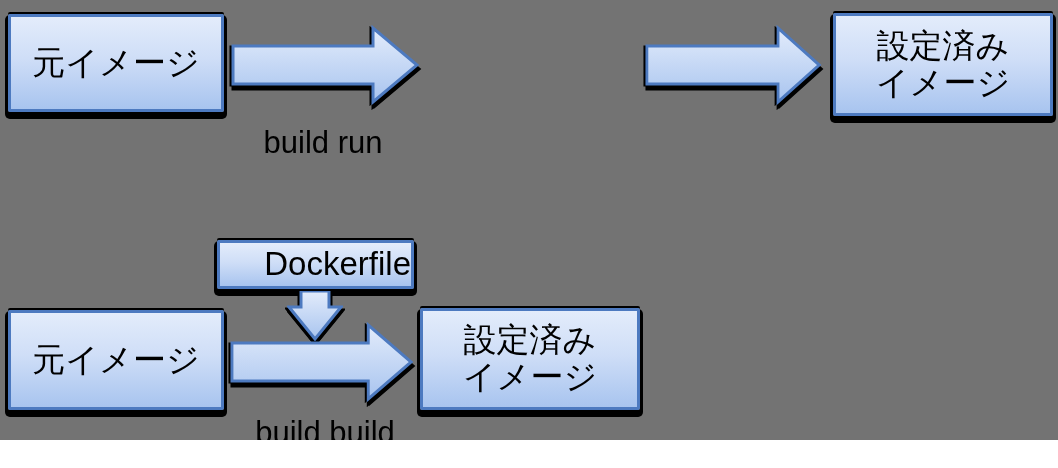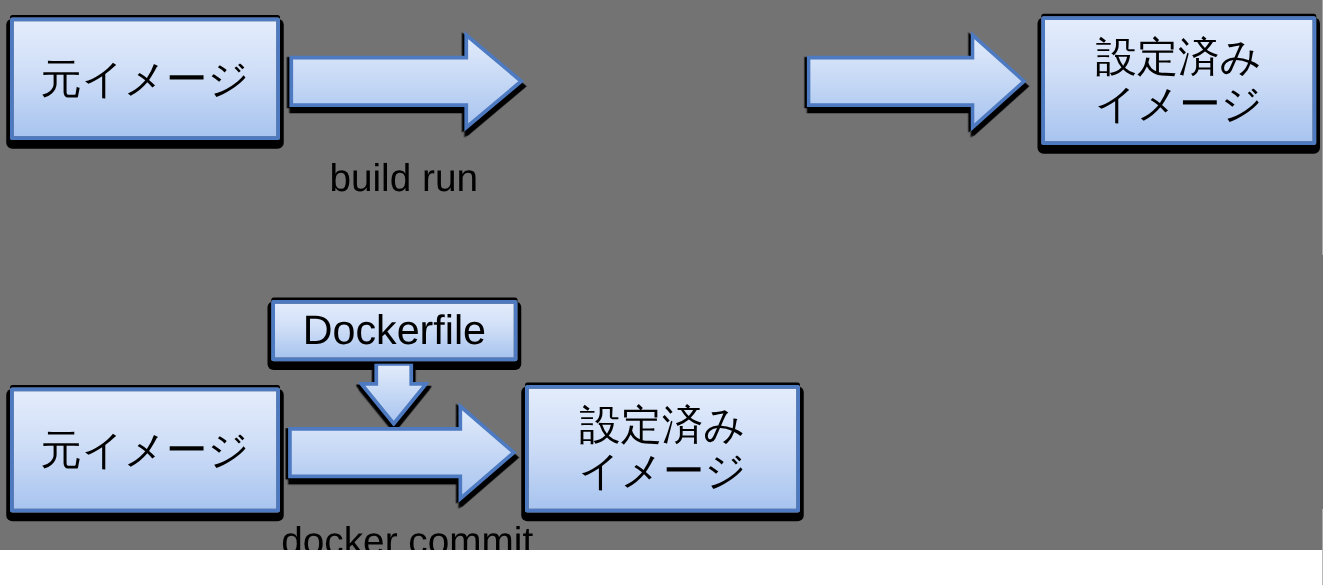--- a/index.html
+++ b/index.html
@@ -46,21 +46,21 @@
     filter: drop-shadow(2px 4px 0 #000000) drop-shadow(-2px 1px 0 #000000);
   }
   .arrow-down {
     position: absolute;
     filter: drop-shadow(2px 3px 0 #000000) drop-shadow(-2px 2px 0 #000000);
   }
   
   #box-src-top   { left: 8px;   top: 14px;  width: 216px; height: 98px;  }
   #box-initial   { left: 420px; top: 14px;  width: 217px; height: 100px; }
   #box-result-top{ left: 833px; top: 13px;  width: 220px; height: 103px; }
-  #box-dockerfile{ left: 217px; top: 240px; width: 197px; height: 49px;  }
+  #box-dockerfile{ left: 217px; top: 240px; width: 197px; height: 49px; align-items: flex-end;  }
   #box-src-bot   { left: 8px;   top: 310px; width: 216px; height: 100px; }
   #box-result-bot{ left: 420px; top: 308px; width: 220px; height: 102px; }
   #arrow-run     { left: 231px; top: 25px;  }
   #arrow-commit  { left: 645px; top: 25px;  }
   #arrow-build   { left: 230px; top: 322px; }
   #arrow-dockerfile { left: 287px; top: 291px; }
   #label-run     { left: 228px; top: 126px; width: 190px; }
   #label-commit  { left: 615px; top: 126px; width: 250px; }
   #label-build   { left: 225px; top: 416px; width: 200px; }
 </style>
@@ -123,20 +123,20 @@
   <svg class="arrow-right" id="arrow-build" width="185" height="80" viewBox="0 0 190 80" preserveAspectRatio="none">
     <defs>
       <linearGradient id="g4" x1="0" y1="0" x2="0" y2="1">
         <stop offset="0" stop-color="#e3ecfb"></stop>
         <stop offset="1" stop-color="#a8c4ef"></stop>
       </linearGradient>
     </defs>
     <polygon points="2,21 142,21 142,3 186,40 142,77 142,59 2,59" fill="url(#g4)" stroke="#4d7ac0" stroke-width="3" stroke-linejoin="miter"></polygon>
   </svg>
 
-  <div class="cmd-label" id="label-build">docker commit</div>
+  <div class="cmd-label" id="label-build">build build</div>
 
   <div class="node" id="box-result-bot">
     <span class="line">設定済み</span>
     <span class="line">イメージ</span>
   </div>
 
 </div>
 
 </body></html>

